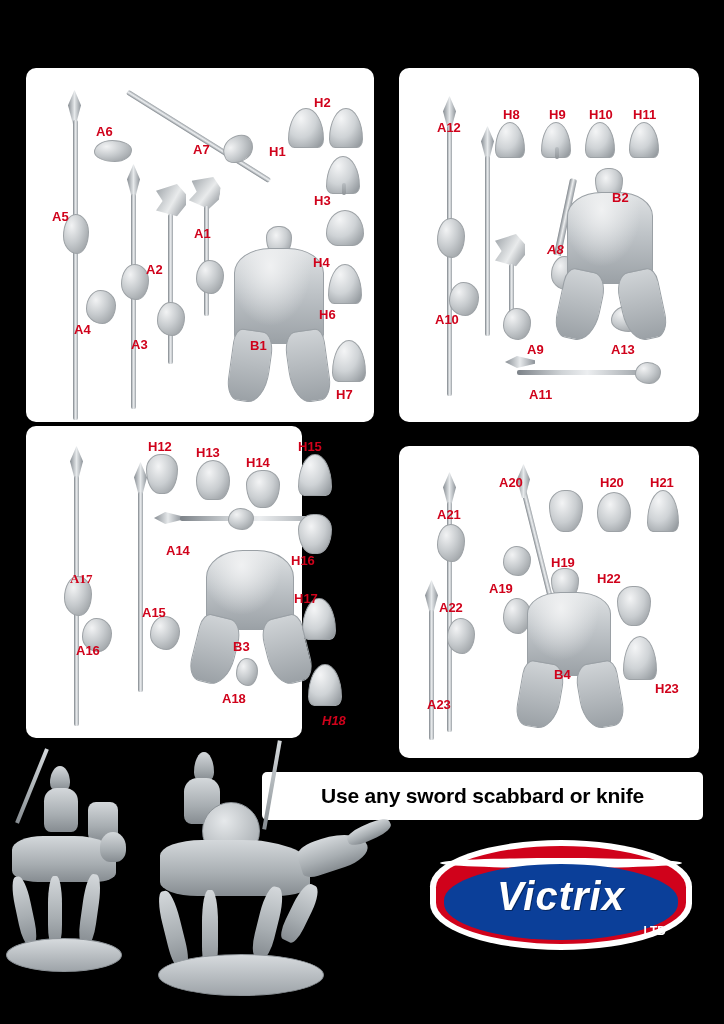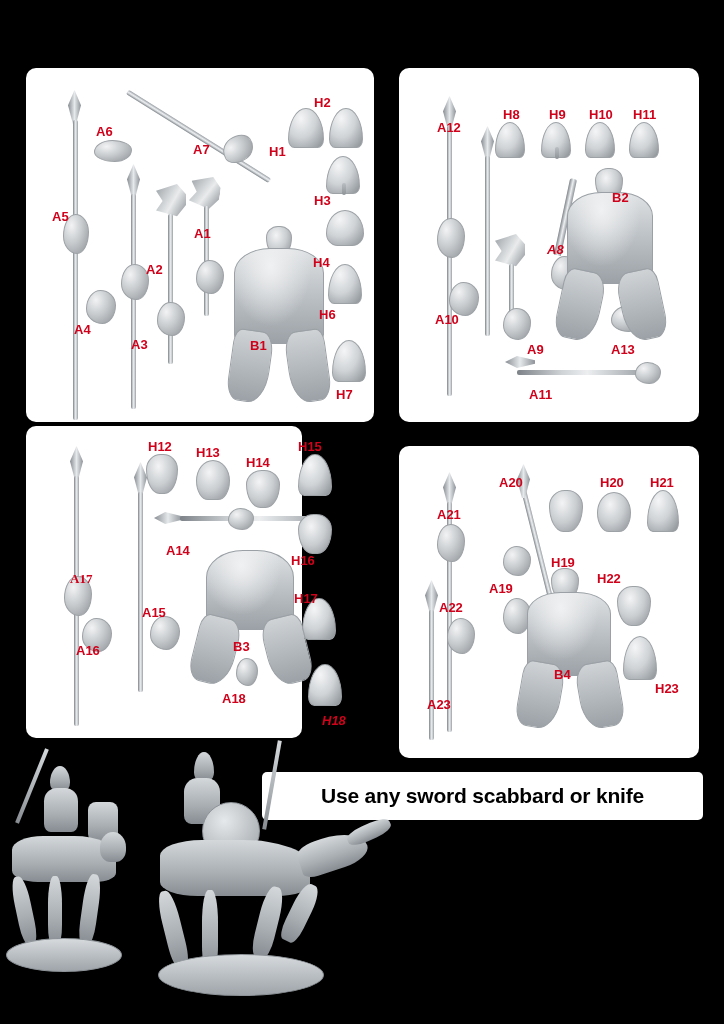--- a/index.html
+++ b/index.html
@@ -437,14 +437,22 @@
     <div class="mini" style="left:20px; top:100px; width:150px; height:56px; border-radius:28% 45% 22% 25%;"></div>
     <div class="mini" style="left:158px; top:96px; width:70px; height:34px; border-radius:30% 60% 40% 20%; transform:rotate(-18deg);"></div>
     <div class="mini" style="left:206px; top:84px; width:46px; height:16px; border-radius:40%; transform:rotate(-24deg);"></div>
     <div class="mini" style="left:24px; top:150px; width:18px; height:78px; border-radius:40% 40% 30% 30%; transform:rotate(-14deg);"></div>
     <div class="mini" style="left:62px; top:150px; width:16px; height:80px; border-radius:40% 40% 30% 30%;"></div>
     <div class="mini" style="left:118px; top:146px; width:20px; height:72px; border-radius:40% 40% 30% 30%; transform:rotate(14deg);"></div>
     <div class="mini" style="left:150px; top:142px; width:20px; height:62px; border-radius:40% 40% 30% 30%; transform:rotate(26deg);"></div>
     <div class="base" style="left:18px; top:214px; width:166px; height:42px;"></div>
   </div>
 
+  <div id="logo">
+    <div class="logo-outer"></div>
+    <div class="logo-red"></div>
+    <div class="logo-white-band"></div>
+    <div class="logo-blue"></div>
+    <div class="logo-text">Victrix</div>
+    <div class="logo-ltd">LTD</div>
+  </div>
 
 </div>
 
 </body></html>

